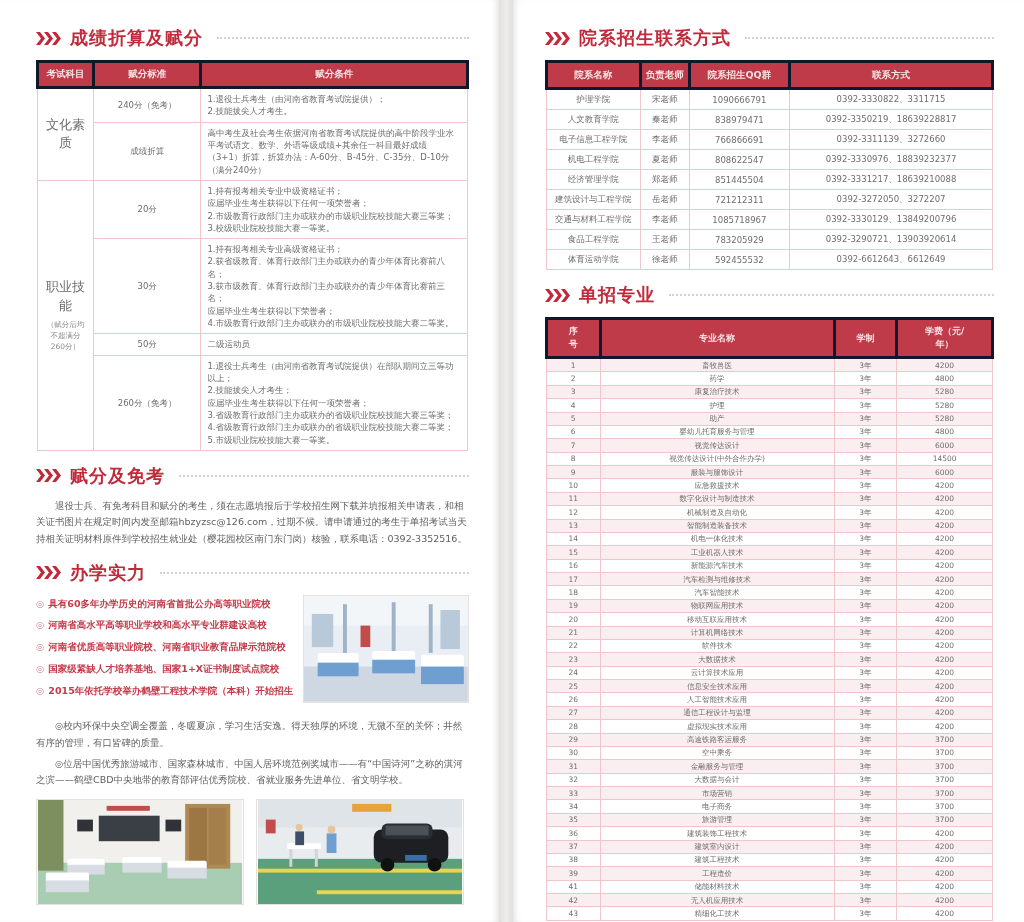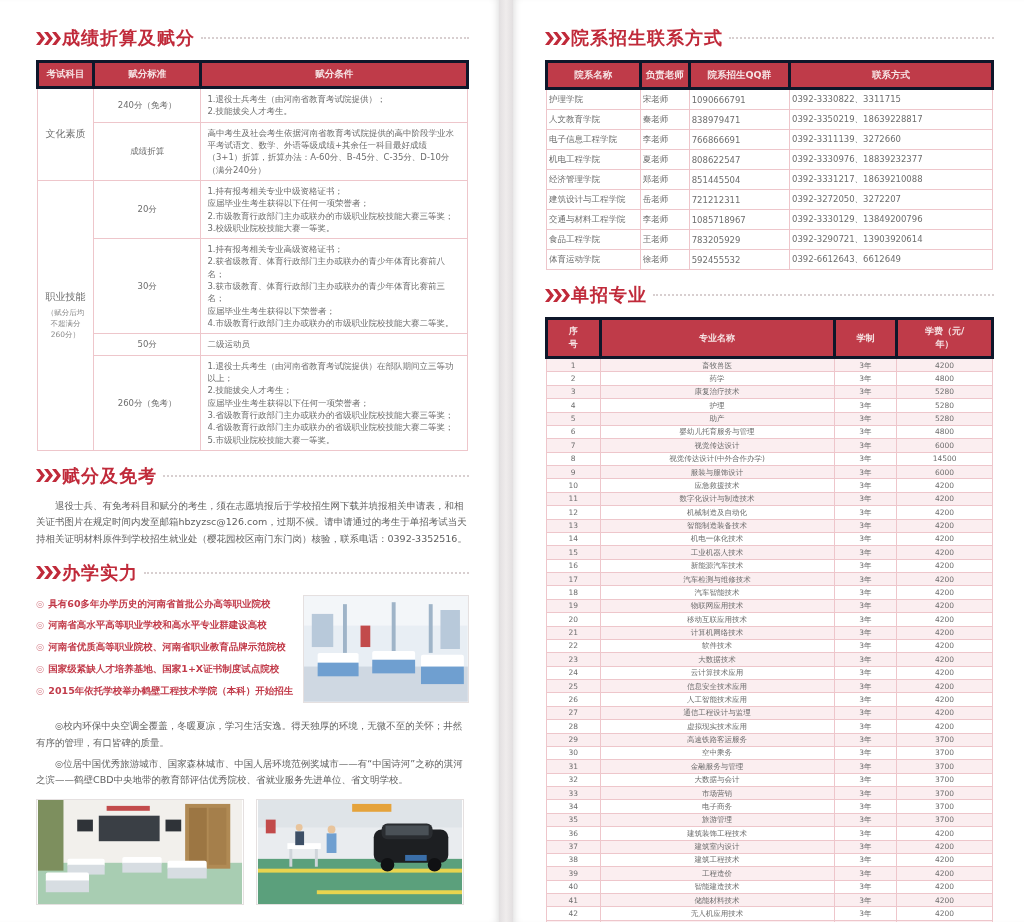--- a/index.html
+++ b/index.html
@@ -11,39 +11,39 @@
   }
   .spread { display: flex; width: 1024px; height: 922px; }
   .page {
     background: #ffffff; height: 922px;
   }
   .page-left  { width: 499px; padding: 26px 30px 20px 36px; box-shadow: inset -6px 0 8px -6px rgba(0,0,0,.18); }
   .gutter { width: 14px; background: linear-gradient(90deg,#e2dfe0, #efecec, #e2dfe0); }
   .page-right { width: 511px; padding: 26px 30px 20px 32px; box-shadow: inset 6px 0 8px -6px rgba(0,0,0,.18); }
 
   
-  .sec-title { display: flex; align-items: center; margin-bottom: 10px; }
+  .sec-title { display: flex; align-items: center; gap: 8px; margin-bottom: 10px; }
   .chev { display: flex; align-items: center; flex: 0 0 auto; }
   .sec-title h2 { font-size: 18px; font-weight: bold; color: #c02a3a; letter-spacing: 1px; white-space: nowrap; }
   .leader { flex: 1 1 auto; border-bottom: 2px dotted #d8cfd0; height: 2px; margin-left: 6px; }
 
   
   table { border-collapse: collapse; width: 100%; }
   th { background: #bf3b49; color: #f6e3e4; font-weight: bold; border: 3px solid #0f172a; }
   td { border: 1px solid #eec6cb; color: #6d6d6d; }
 
   
   .score-table { table-layout: fixed; }
   .score-table th { font-size: 9.5px; padding: 5px 2px; }
   .score-table col.c1 { width: 13%; }
   .score-table col.c2 { width: 25%; }
   .score-table col.c3 { width: 62%; }
   .score-table td { font-size: 8.5px; line-height: 1.45; padding: 4px 6px; }
   .subject-cell, .standard-cell { text-align: center; vertical-align: middle; }
-  .subject-main { font-size: 10px; }
+  .subject-main { font-size: 13px; }
   .subject-note { font-size: 7.5px; margin-top: 4px; color: #8a8a8a; }
   .condition-cell { vertical-align: middle; }
 
   
   .para { font-size: 9.5px; color: #5f5f5f; line-height: 1.75; text-indent: 2em; margin-bottom: 4px; }
 
   
   .strength-wrap { display: flex; gap: 10px; align-items: flex-start; }
   .bullets { flex: 1 1 auto; padding-top: 2px; }
   .bullet { display: flex; gap: 4px; font-size: 9.5px; font-weight: bold; color: #c23b4a; line-height: 1.55; margin-bottom: 7px; white-space: nowrap; }
@@ -53,21 +53,21 @@
   
   .photo-row { display: flex; gap: 12px; margin-top: 10px; }
 
   
   .contact-table { table-layout: fixed; }
   .contact-table th { font-size: 9.5px; padding: 5.5px 2px; }
   .contact-table col.c1 { width: 21%; }
   .contact-table col.c2 { width: 11%; }
   .contact-table col.c3 { width: 22.5%; }
   .contact-table col.c4 { width: 45.5%; }
-  .contact-table td { font-size: 8.5px; text-align: left; padding: 3.5px 2px; }
+  .contact-table td { font-size: 8.5px; text-align: center; padding: 3.5px 2px; }
 
   
   .majors-table { table-layout: fixed; }
   .majors-table th { font-size: 9px; padding: 5px 18px; }
   .majors-table col.c1 { width: 12%; }
   .majors-table col.c2 { width: 52.5%; }
   .majors-table col.c3 { width: 14%; }
   .majors-table col.c4 { width: 21.5%; }
   .majors-table td { font-size: 7.5px; text-align: center; padding: 1.5px 2px; line-height: 1.25; }
   .majors-table tbody tr:nth-child(odd) td { background: #fbeef0; }
@@ -645,26 +645,20 @@
               <td>3年</td>
               <td>4200</td>
             </tr>
             <tr>
               <td>39</td>
               <td>工程造价</td>
               <td>3年</td>
               <td>4200</td>
             </tr>
             <tr>
-              <td>40</td>
-              <td>智能建造技术</td>
-              <td>3年</td>
-              <td>4200</td>
-            </tr>
-            <tr>
               <td>41</td>
               <td>储能材料技术</td>
               <td>3年</td>
               <td>4200</td>
             </tr>
             <tr>
               <td>42</td>
               <td>无人机应用技术</td>
               <td>3年</td>
               <td>4200</td>

